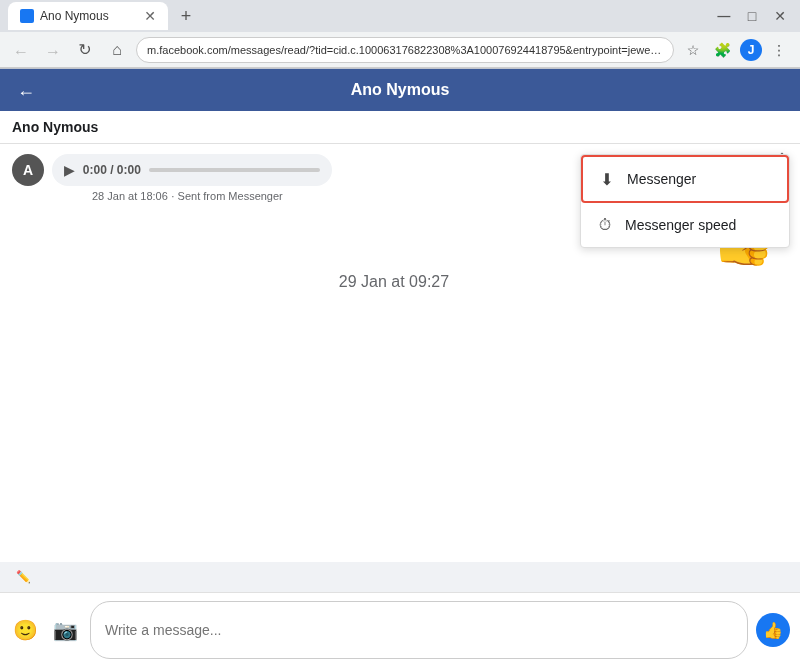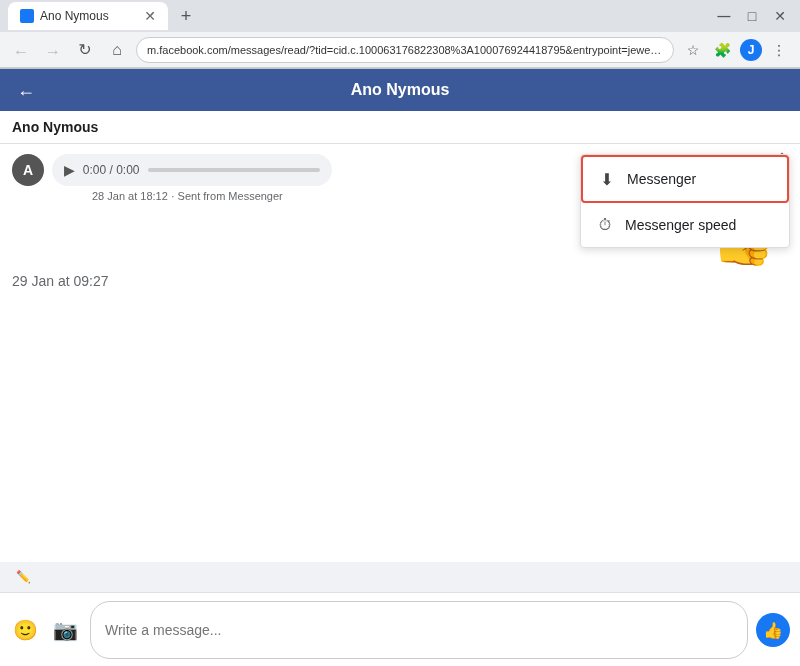--- a/index.html
+++ b/index.html
@@ -35,34 +35,34 @@
     .conv-header-name { font-size: 14px; font-weight: 700; color: #1c1e21; }
 
     
     .messages-area { flex: 1; overflow-y: auto; padding: 10px 12px; position: relative; background: #fff; }
 
     
     .voice-message-container { display: flex; align-items: flex-start; gap: 8px; margin-bottom: 6px; }
     .avatar { width: 32px; height: 32px; border-radius: 50%; background: #555; flex-shrink: 0; display: flex; align-items: center; justify-content: center; color: #fff; font-size: 14px; font-weight: bold; }
     .voice-bubble { background: #f0f2f5; border-radius: 18px; padding: 8px 12px; display: flex; align-items: center; gap: 8px; min-width: 280px; max-width: 400px; }
     .play-btn { color: #555; font-size: 14px; cursor: pointer; flex-shrink: 0; }
-    .time-label { font-size: 12px; color: #555; white-space: nowrap; flex-shrink: 0; }
+    .time-label { font-size: 12px; color: #555; white-space: nowrap; flex-shrink: 0; font-weight: bold; }
     .audio-bar { flex: 1; height: 4px; background: #ccc; border-radius: 2px; }
     .message-meta { font-size: 11px; color: #65676b; margin-top: 4px; margin-left: 40px; }
 
     
     .dropdown-menu { position: absolute; top: 10px; right: 10px; background: #fff; border: 1px solid #ddd; border-radius: 4px; box-shadow: 0 2px 8px rgba(0,0,0,0.15); width: 210px; z-index: 100; }
     .dropdown-item { display: flex; align-items: center; gap: 10px; padding: 12px 14px; cursor: pointer; font-size: 14px; color: #1c1e21; }
     .dropdown-item .item-icon { width: 20px; height: 20px; display: flex; align-items: center; justify-content: center; color: #444; font-size: 16px; }
     .download-item { border: 2px solid #e74c3c; border-radius: 4px; }
 
     
     .reaction-area { display: flex; justify-content: flex-end; padding: 0 12px; margin-bottom: 4px; }
     .thumbs-up-large { font-size: 52px; color: #1877f2; cursor: pointer; }
-    .reaction-time { text-align: left; font-size: 14px; color: #65676b; margin-right: 12px; margin-bottom: 8px; }
+    .reaction-time { text-align: center; font-size: 16px; color: #65676b; margin-right: 12px; margin-bottom: 8px; }
 
     
     .info-bar { background: #f0f2f5; padding: 8px 16px; font-size: 12px; color: #65676b; display: flex; align-items: center; gap: 6px; }
     .info-bar-icon { color: #65676b; font-size: 12px; }
 
     
     .message-input-area { display: flex; align-items: center; gap: 8px; padding: 8px 10px; border-top: 1px solid #e0e0e0; background: #fff; }
     .input-icon-btn { width: 32px; height: 32px; display: flex; align-items: center; justify-content: center; color: #1877f2; font-size: 20px; cursor: pointer; flex-shrink: 0; }
     .message-input-box { flex: 1; border: 1px solid #ccc; border-radius: 20px; padding: 20px 14px; font-size: 14px; color: #999; min-height: 34px; resize: none; outline: none; font-family: inherit; }
     .send-btn { width: 34px; height: 34px; background: #1877f2; border-radius: 50%; display: flex; align-items: center; justify-content: center; color: #fff; font-size: 16px; cursor: pointer; flex-shrink: 0; }
@@ -116,21 +116,21 @@
   <div class="messages-area" style="position:relative;">
 
     <div class="voice-message-container">
       <div class="avatar">A</div>
       <div>
         <div class="voice-bubble">
           <span class="play-btn">▶</span>
           <span class="time-label">0:00 / 0:00</span>
           <div class="audio-bar"></div>
         </div>
-        <div class="message-meta">28 Jan at 18:12 · Sent from Messenger</div>
+        <div class="message-meta">28 Jan at 18:06 · Sent from Messenger</div>
       </div>
     </div>
 
     <div class="reaction-area">
       <span class="thumbs-up-large">👍</span>
     </div>
     <div class="reaction-time">29 Jan at 09:27</div>
 
     <div class="dropdown-menu">
       <div class="dropdown-item download-item">

